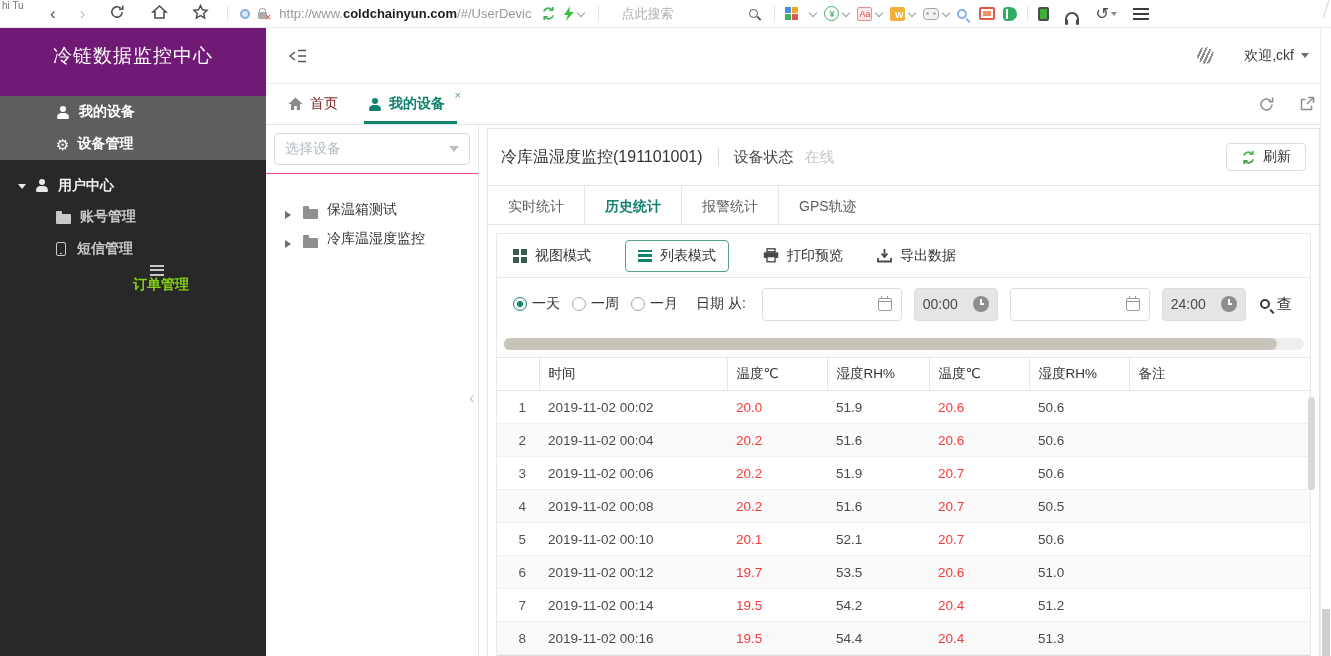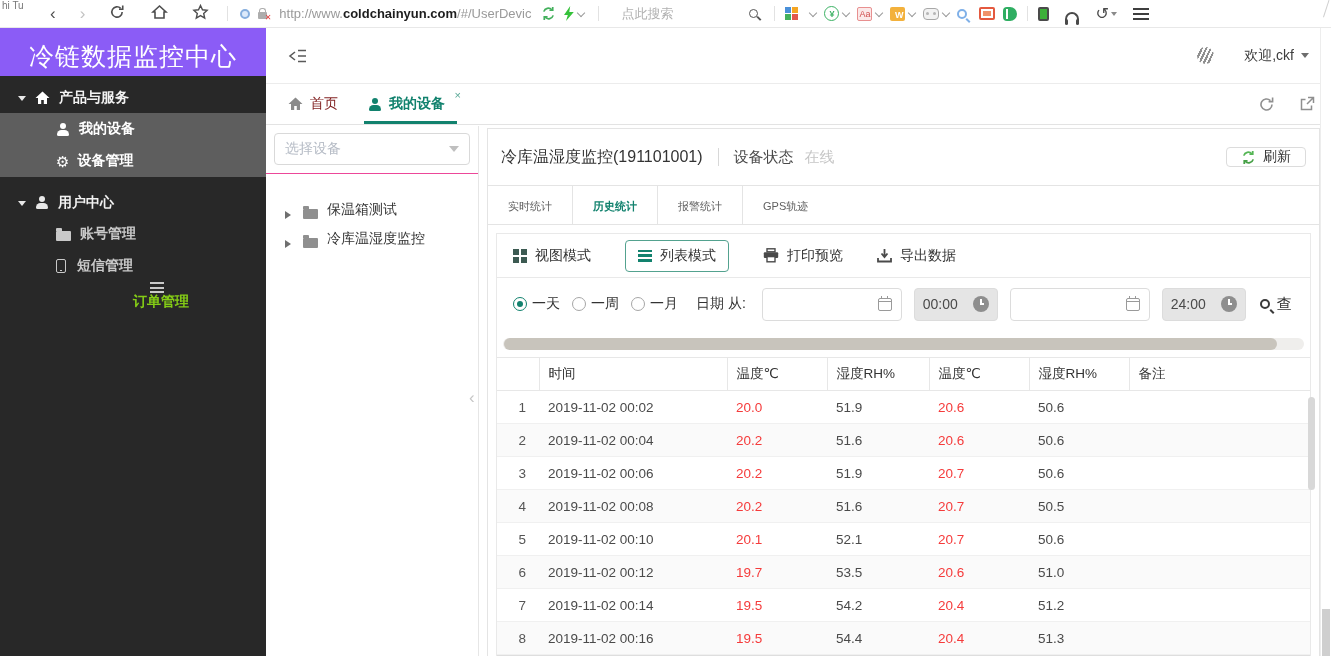--- a/index.html
+++ b/index.html
@@ -52,21 +52,21 @@
   .i-head::before{content:'';position:absolute;left:-2px;bottom:-4px;width:3px;height:6px;background:#4a4a4a;border-radius:2px;}
   .i-head::after{content:'';position:absolute;right:-2px;bottom:-4px;width:3px;height:6px;background:#4a4a4a;border-radius:2px;}
   .i-undo{font-size:16px;color:#4a4a4a;line-height:1;}
   .mini-caret{width:0;height:0;border:3px solid transparent;border-top:4px solid #8a8a8a;margin:4px 0 0 2px;display:inline-block;}
   .i-menu{width:16px;height:12px;border-top:2px solid #3e3e3e;border-bottom:2px solid #3e3e3e;position:relative;}
   .i-menu::after{content:'';position:absolute;top:3px;left:0;right:0;height:2px;background:#3e3e3e;}
   .gap8{margin-right:8px;} .gap12{margin-right:12px;} .gap16{margin-right:16px;}
 
   
   .sidebar{position:absolute;left:0;top:28px;width:266px;bottom:0;background:#282828;}
-  .sb-title{height:48px;line-height:56px;background:#8b5cf6;color:#fff;font-size:25px;text-align:center;letter-spacing:1px;}
+  .sb-title{height:68px;line-height:56px;background:#701a75;color:#fff;font-size:19px;text-align:center;letter-spacing:1px;}
   .sb-group-hd{height:31px;display:flex;align-items:center;padding-left:18px;color:#f2f2f2;font-size:14px;font-weight:bold;cursor:pointer;}
   .sb-sub{display:flex;align-items:center;height:32px;padding-left:56px;font-size:14px;font-weight:bold;color:#d9d9d9;cursor:pointer;}
   .sb-hl{background:#5e5e5e;}
   .sb-hl .sb-sub{color:#fff;}
   .caret-dn{width:0;height:0;border:4px solid transparent;border-top:5px solid #e8e8e8;margin:5px 9px 0 0;}
   .i-person{position:relative;width:14px;height:13px;margin-right:9px;flex:none;}
   .i-person::before{content:'';position:absolute;left:4px;top:0;width:6px;height:6px;border-radius:50%;background:var(--c,#fff);}
   .i-person::after{content:'';position:absolute;left:1px;bottom:0;width:12px;height:6px;border-radius:6px 6px 2px 2px;background:var(--c,#fff);}
   .i-folder{width:15px;height:10px;background:var(--c,#c9c9c9);border-radius:1px;position:relative;margin:3px 9px 0 0;flex:none;}
   .i-folder::before{content:'';position:absolute;top:-3px;left:0;width:6px;height:3px;background:var(--c,#c9c9c9);border-radius:1px 1px 0 0;}
@@ -104,23 +104,23 @@
   .collapse-handle{position:absolute;left:203px;top:262px;color:#c6c6c6;font-size:17px;cursor:pointer;}
 
   
   .panel{position:absolute;left:221px;top:2px;right:11px;bottom:0;border:1px solid #e4e4e4;border-bottom:none;background:#fff;overflow:hidden;}
   .dev-hd{height:56px;display:flex;align-items:center;padding:0 13px;}
   .dev-title{font-size:16px;color:#333;}
   .pipe{width:1px;height:18px;background:#d8d8d8;margin:0 15px;}
   .st-label{font-size:15px;color:#4a4a4a;}
   .st-val{margin-left:11px;font-size:15px;color:#c6c6c6;}
   .refresh-btn{margin-left:auto;display:flex;align-items:center;gap:7px;border:1px solid #dcdcdc;border-radius:4px;
-    background:#fff;height:20px;padding:0 14px;font-size:14px;color:#333;cursor:pointer;}
+    background:#fff;height:28px;padding:0 14px;font-size:14px;color:#333;cursor:pointer;}
   .stat-tabs{display:flex;border-top:1px solid #e4e4e4;border-bottom:1px solid #e4e4e4;height:40px;}
-  .stab{padding:0 20px;line-height:40px;font-size:11px;color:#5f5f5f;border-right:1px solid #e4e4e4;cursor:pointer;}
+  .stab{padding:0 20px;line-height:40px;font-size:14px;color:#5f5f5f;border-right:1px solid #e4e4e4;cursor:pointer;}
   .stab:last-child{border-right:none;}
   .stab.active{color:var(--teal);font-weight:bold;background:#fff;}
   .inner{margin:8px 8px 0;border:1px solid #e9e9e9;border-bottom:none;}
   .mode-row{height:44px;display:flex;align-items:center;gap:34px;padding-left:16px;border-bottom:1px solid #e9e9e9;}
   .mode-item{display:flex;align-items:center;gap:8px;font-size:14px;color:#333;cursor:pointer;}
   .mode-item.active{border:1px solid #53a28f;border-radius:4px;padding:6px 12px;gap:8px;}
   .i-grid{width:14px;height:14px;display:flex;flex-wrap:wrap;gap:2px;}
   .i-grid i{width:6px;height:6px;background:#3c5a52;}
   .i-listbars{width:14px;height:12px;display:flex;flex-direction:column;justify-content:space-between;}
   .i-listbars i{height:2.5px;background:var(--teal);display:block;}
@@ -230,27 +230,20 @@
   <span class="vsep"></span>
   <span class="i-batt gap16"></span>
   <span class="i-head gap16"></span>
   <span class="i-undo">↺</span>
   <span class="mini-caret gap16"></span>
   <span class="i-menu"></span>
 </div>
 
 <div class="sidebar">
   <div class="sb-title">冷链数据监控中心</div>
-  <div class="sb-group-hd" style="margin-top:6px;">
-    <span class="caret-dn"></span>
-    <svg width="15" height="14" viewBox="0 0 15 14" style="margin-right:9px;flex:none;">
-        <path d="M7.5.5L.5 7H3v6h3.2V9h2.6v4H12V7h2.5z" fill="#fff"></path>
-      </svg>
-    <span>产品与服务</span>
-  </div>
   <div class="sb-hl">
     <div class="sb-sub">
       <span class="i-person" style="--c:#fff;"></span>
       <span>我的设备</span>
     </div>
     <div class="sb-sub">
       <span class="gear-glyph">⚙</span>
       <span>设备管理</span>
     </div>
   </div>

